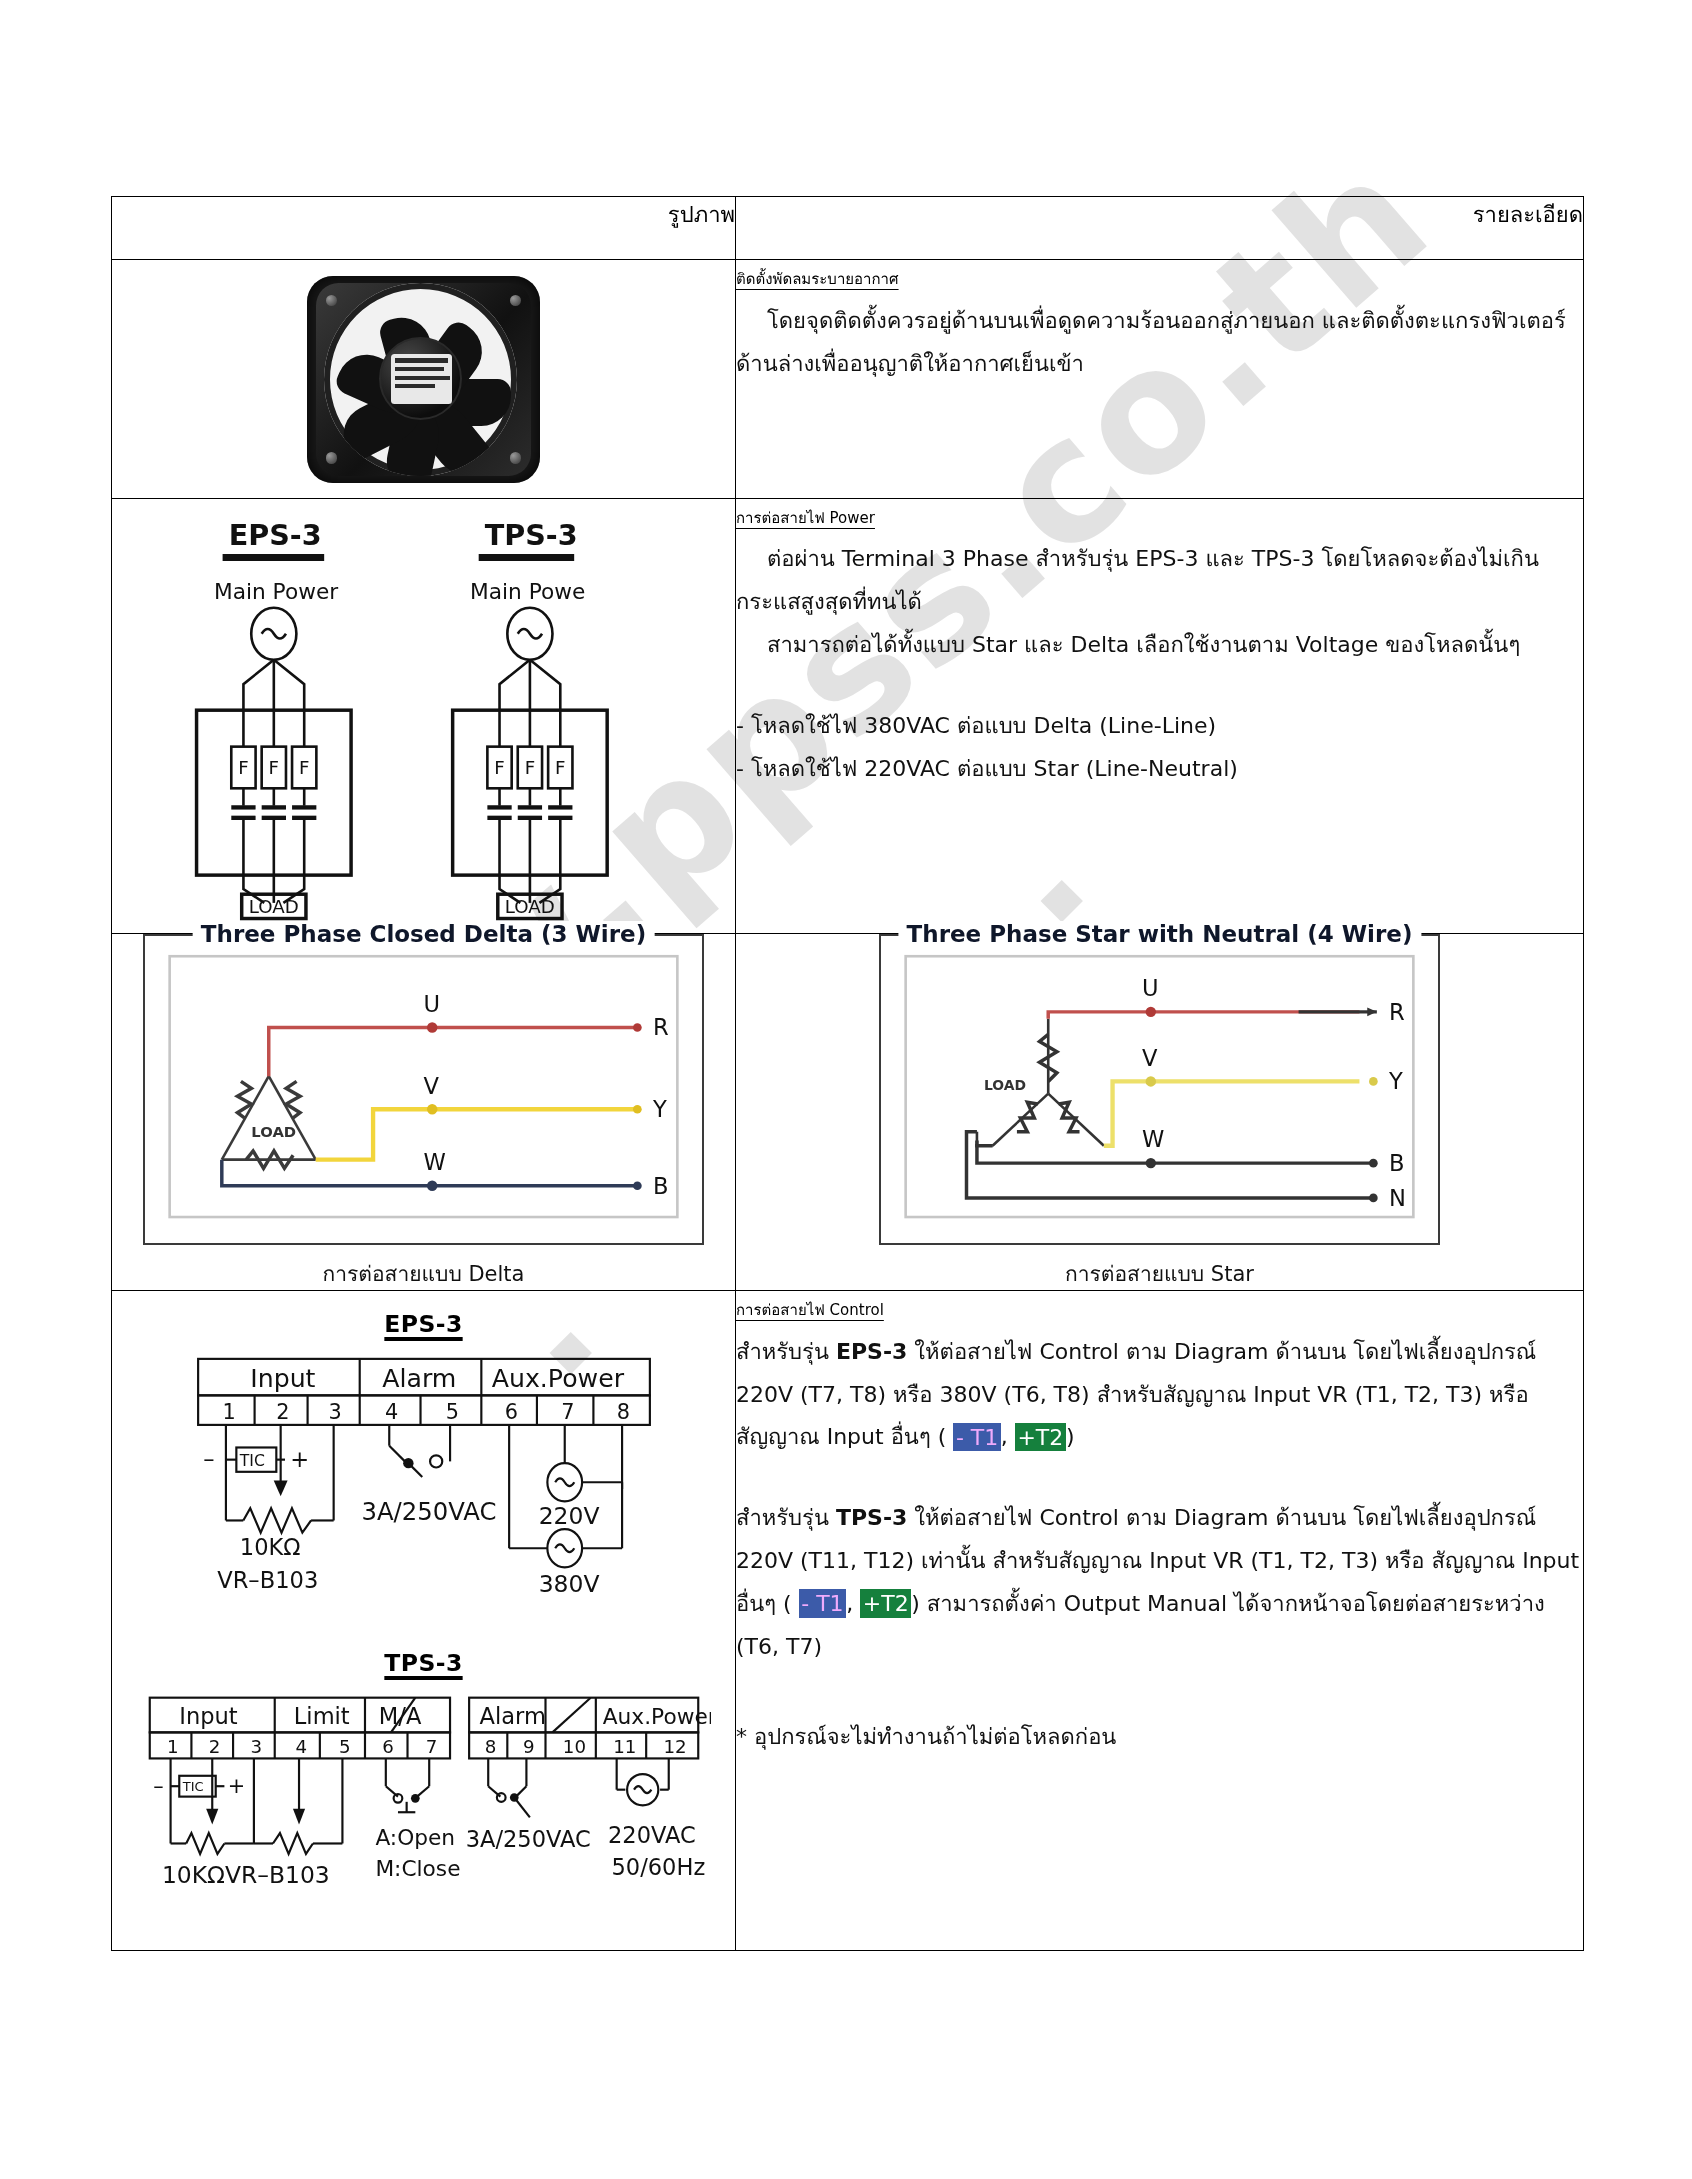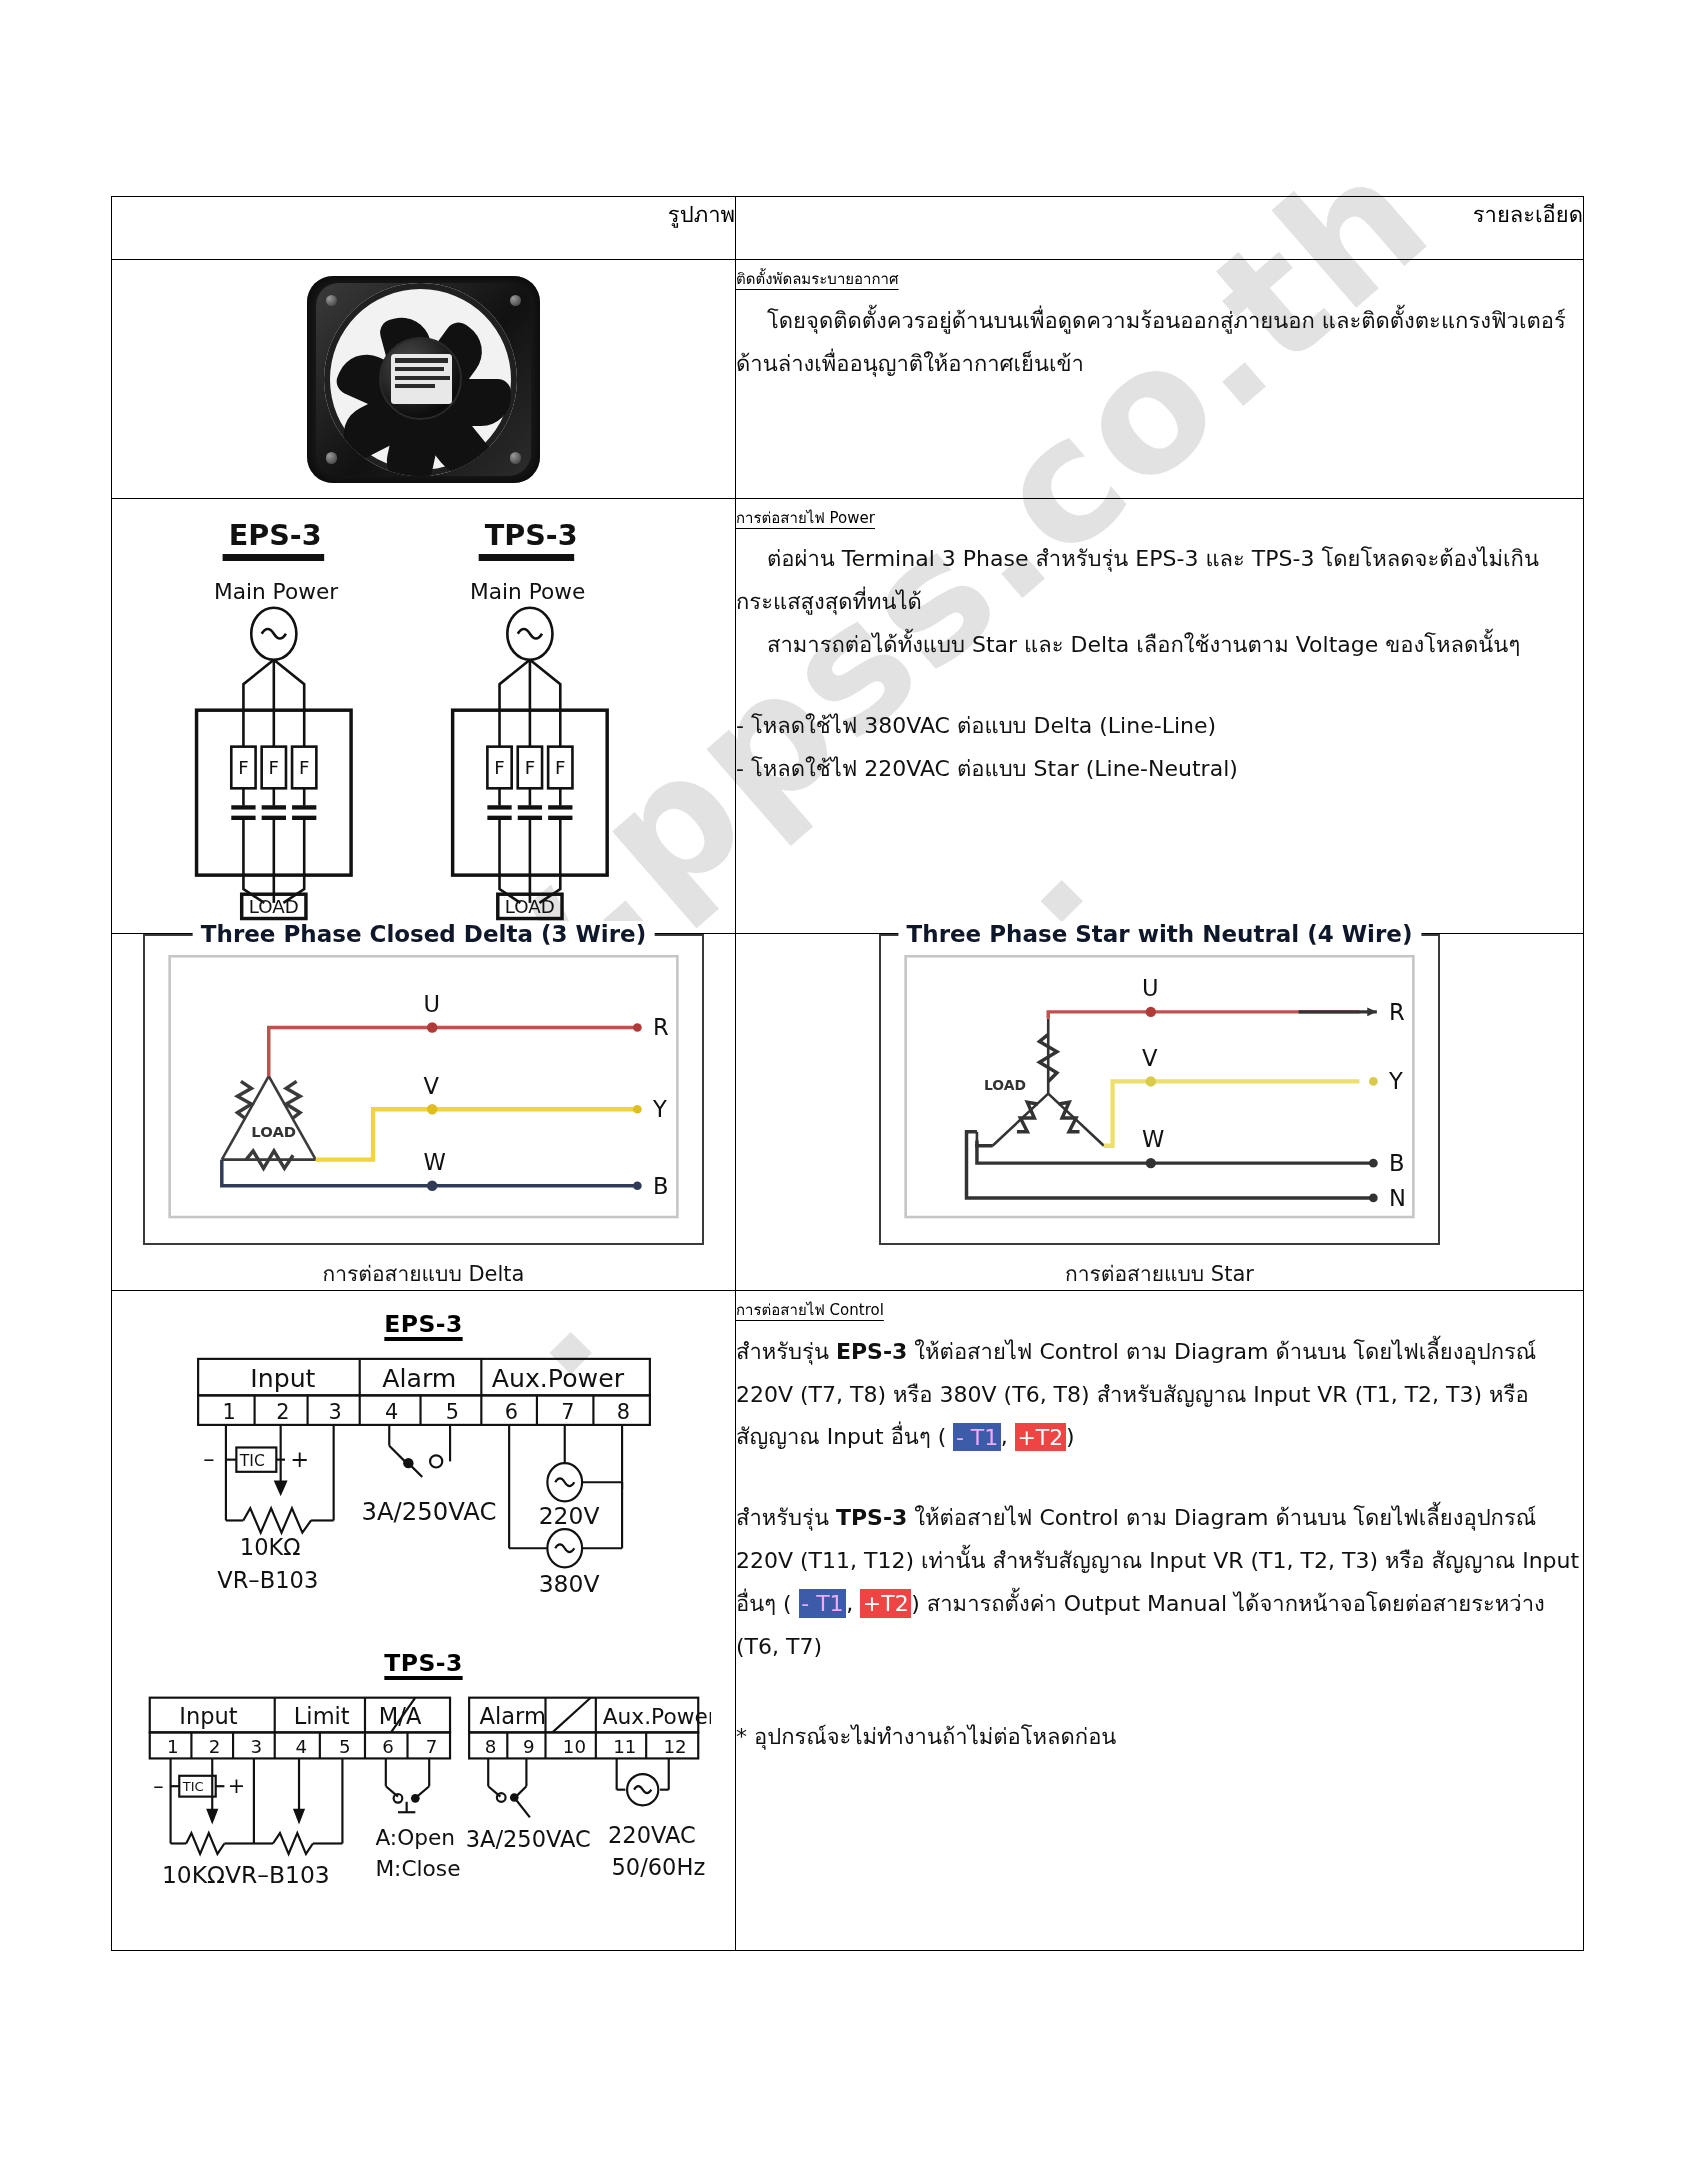--- a/index.html
+++ b/index.html
@@ -110,21 +110,21 @@
   .det-p.indent { text-indent: 31px; }
   .det-gap { height: 38px; }
   .det-small-gap { height: 8.7px; }
 
   .hl-blue {
     background: #3C5BA9;
     color: #f0abfc;
     padding: 1.7px 2.6px;
   }
   .hl-red {
-    background: #ef4444;
+    background: #15803d;
     color: #ffffff;
     padding: 1.7px 2.6px;
   }
   .bold { font-weight: 700; }
 
   
   .fan-wrap { padding: 15.6px 0 12px 0; text-align: center; }
   .fan {
     position: relative;
     display: inline-block;

